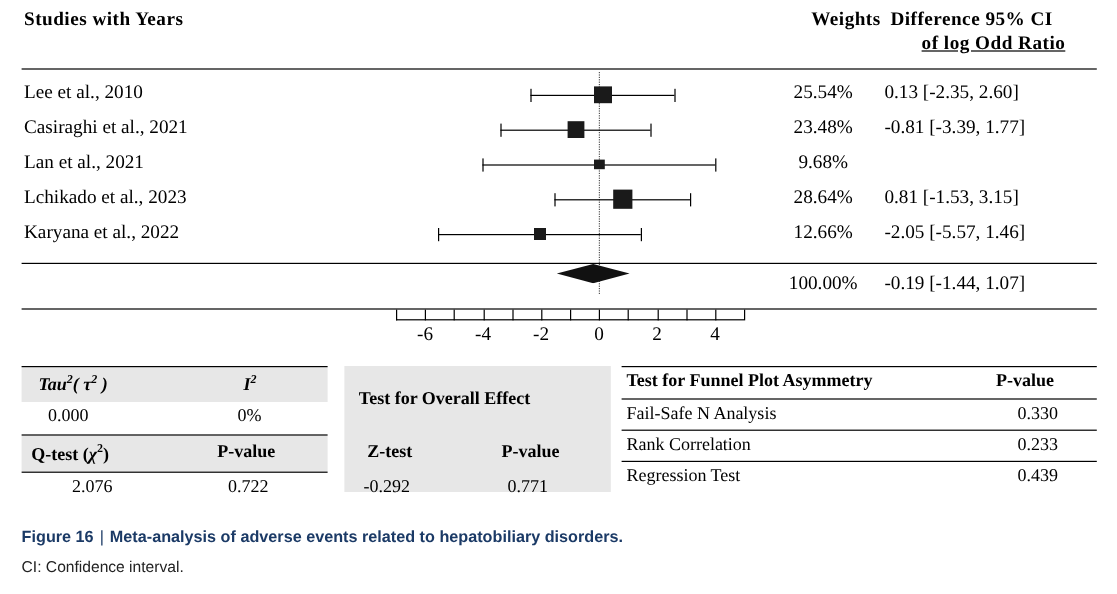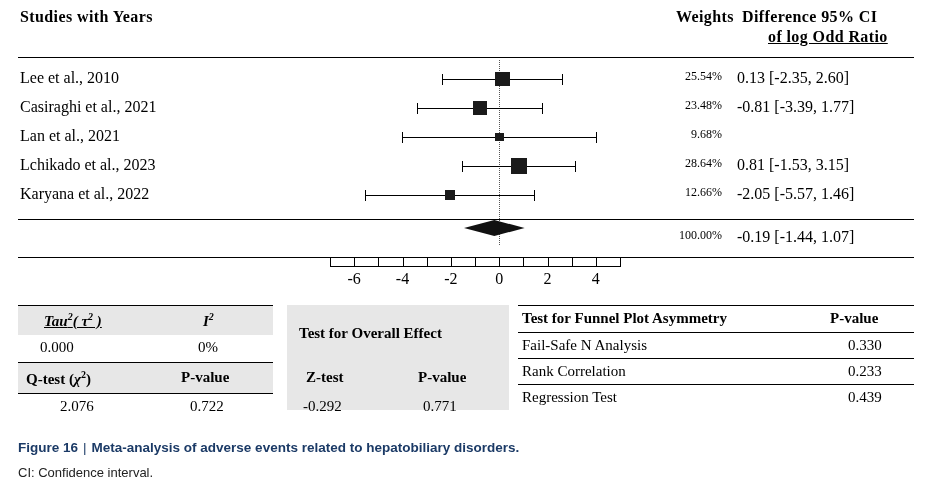--- a/index.html
+++ b/index.html
@@ -44,22 +44,22 @@
 
   
   .study-label {
     position: absolute;
     left: 20px;
     font-size: 16px;
     white-space: nowrap;
   }
   .weight-val {
     position: absolute;
-    font-size: 12px;
-    text-align: right;
+    font-size: 16px;
+    text-align: center;
     width: 72px;
     left: 650px;
     white-space: nowrap;
   }
   .ci-val {
     position: absolute;
     font-size: 16px;
     left: 737px;
     white-space: nowrap;
   }
@@ -269,21 +269,21 @@
 
     <div class="tline" style="left:0px; top:0px;   width:255px;"></div>
     <div class="tline" style="left:0px; top:57px;  width:255px;"></div>
     <div class="tline" style="left:0px; top:88px;  width:255px;"></div>
 
     <div class="tline" style="left:500px; top:0px;   width:396px;"></div>
     <div class="tline" style="left:500px; top:27px;  width:396px;"></div>
     <div class="tline" style="left:500px; top:53px;  width:396px;"></div>
     <div class="tline" style="left:500px; top:79px;  width:396px;"></div>
 
-    <div class="cell bold ital" style="left:26px; top:6px;text-decoration:underline;">
+    <div class="cell bold ital" style="left:14px; top:6px;">
       <span>Tau</span><span class="sup">2</span><span>( τ</span><span class="sup">2</span><span> )</span>
     </div>
     <div class="cell bold ital" style="left:185px; top:6px;">
       <span>I</span><span class="sup">2</span>
     </div>
     <div class="cell" style="left:22px;  top:34px;">0.000</div>
     <div class="cell" style="left:180px; top:34px;">0%</div>
 
     <div class="cell bold" style="left:8px; top:64px;text-align:right;">
       <span>Q-test (</span><span class="ital">χ</span><span class="sup">2</span><span>)</span>

